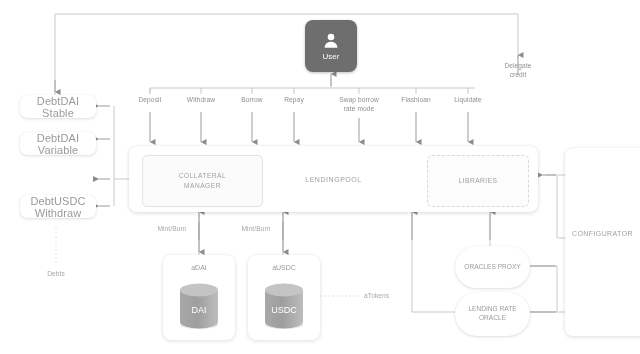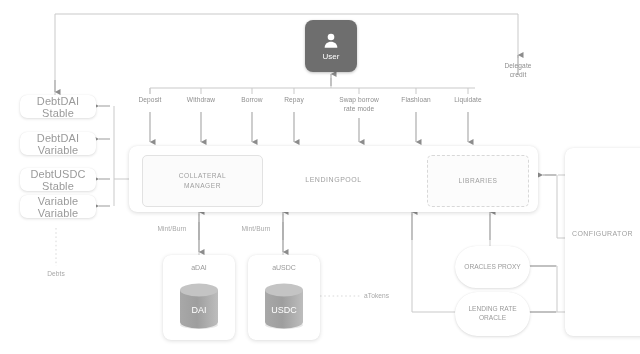--- a/index.html
+++ b/index.html
@@ -205,25 +205,22 @@
     <div>Delegate</div>
     <div>credit</div>
   </div>
 
   <div class="node card debt" style="left:20px;top:95px;">
     <span>DebtDAI Stable</span>
   </div>
   <div class="node card debt" style="left:20px;top:132px;">
     <span>DebtDAI Variable</span>
   </div>
-  <div class="node card debt" style="left:20px;top:168px;">
-    <span>DebtUSDC Stable</span>
-  </div>
   <div class="node card debt" style="left:20px;top:195px;">
-    <span>Variable Variable</span>
+    <span>DebtUSDC Withdraw</span>
   </div>
   <div class="slabel" style="left:30px;top:270px;width:52px;">Debts</div>
 
   <div class="pool">
     <div class="pool-title">LENDINGPOOL</div>
     <div class="inner-box collateral">
       <div>
         <div>COLLATERAL</div>
         <div>MANAGER</div>
       </div>

